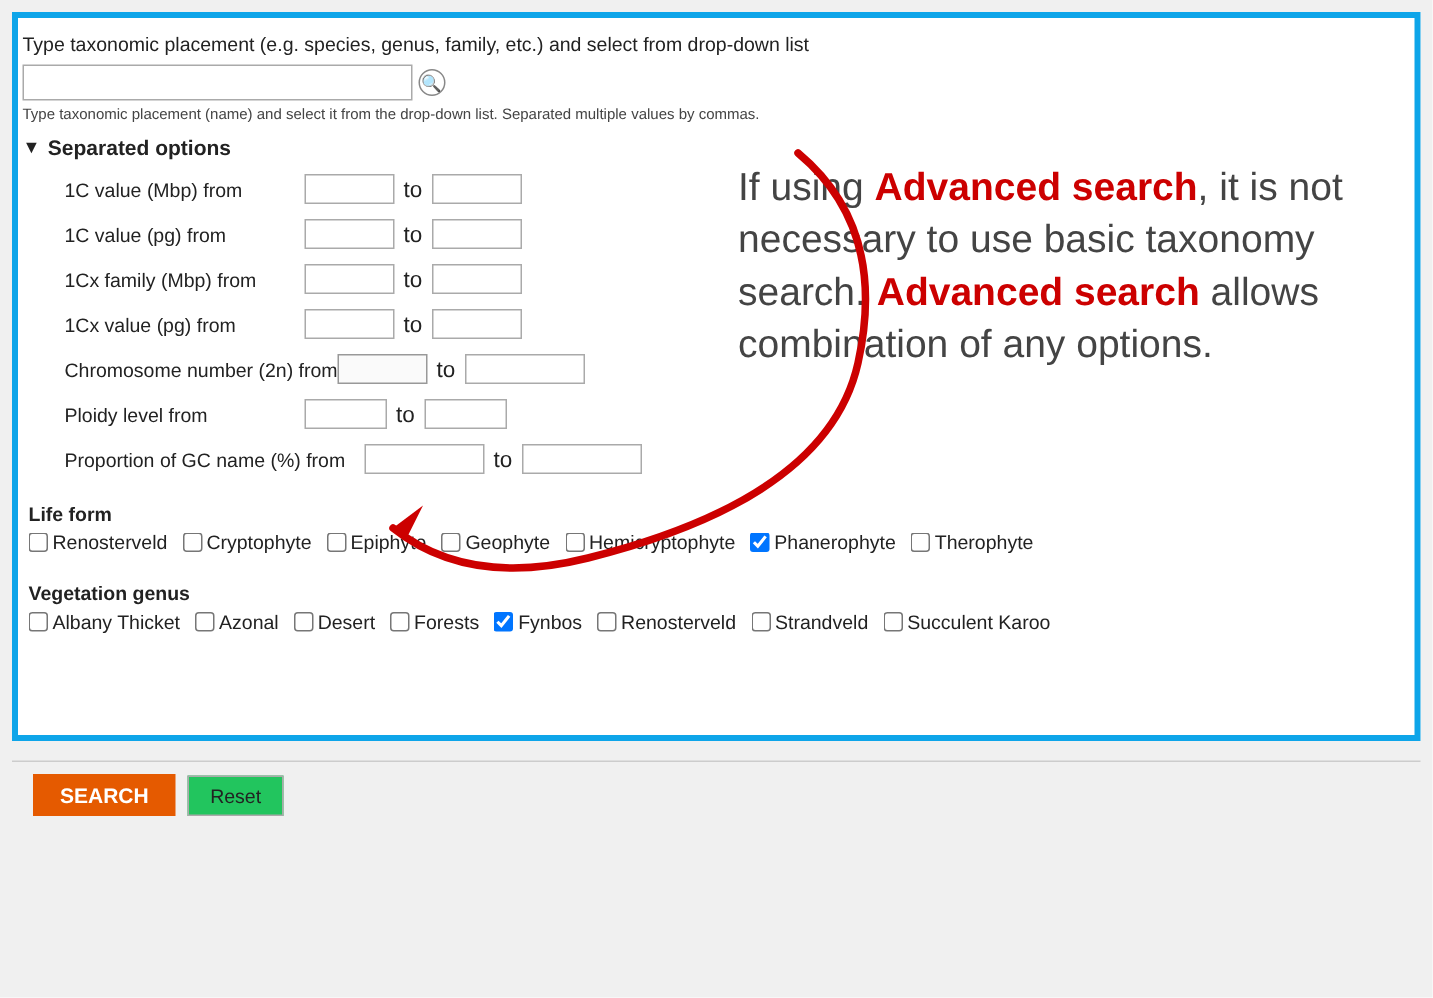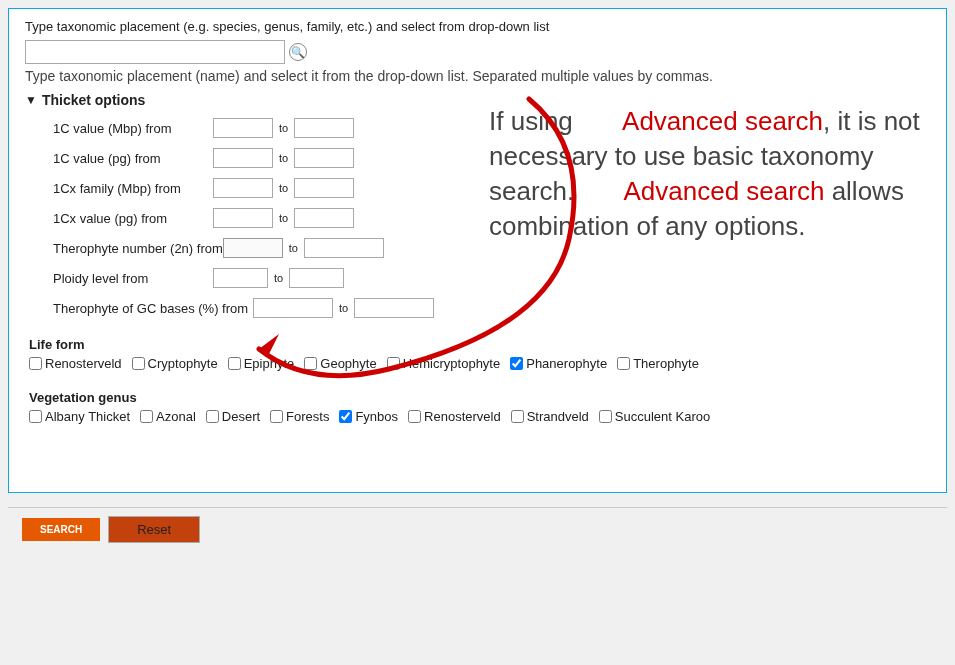--- a/index.html
+++ b/index.html
@@ -6,44 +6,44 @@
     body {
       font-family: Arial, sans-serif;
       font-size: 13px;
       background: #f0f0f0;
       width: 955px;
       min-height: 665px;
       overflow: hidden;
     }
     .main-container {
       background: #fff;
-      border: 1px solid #0ea5e9;
+      border: 4px solid #0ea5e9;
       margin: 8px;
-      padding: 10px 16px;
+      padding: 10px 3px;
       position: relative;
     }
     .taxonomy-label {
       font-size: 13px;
       color: #222;
       margin-bottom: 6px;
     }
     .taxonomy-input-row {
       display: flex;
       align-items: center;
       margin-bottom: 4px;
     }
     .taxonomy-input {
       width: 260px;
       height: 24px;
       border: 1px solid #aaa;
       padding: 2px 4px;
       font-size: 13px;
     }
     .taxonomy-hint {
-      font-size: 14px;
+      font-size: 10px;
       color: #444;
       margin-bottom: 8px;
     }
     .advanced-toggle {
       display: flex;
       align-items: center;
       cursor: pointer;
       font-size: 14px;
       font-weight: bold;
       color: #222;
@@ -71,21 +71,21 @@
     }
     .field-input {
       width: 60px;
       height: 20px;
       border: 1px solid #aaa;
       padding: 1px 3px;
       font-size: 12px;
     }
     .field-to {
       margin: 0 6px;
-      font-size: 11px;
+      font-size: 15px;
       color: #222;
     }
     .field-input-wide {
       width: 80px;
       height: 20px;
       border: 1px solid #aaa;
       padding: 1px 3px;
       font-size: 12px;
     }
     .field-input-chr {
@@ -118,48 +118,47 @@
       color: #222;
     }
     .checkbox-item input[type="checkbox"] {
       margin-right: 3px;
     }
     .search-btn {
       background: #e55a00;
       color: #fff;
       border: none;
       padding: 6px 18px;
-      font-size: 10px;
+      font-size: 14px;
       font-weight: bold;
       cursor: pointer;
       text-transform: uppercase;
     }
     .reset-btn {
-      background: #c2410c;
+      background: #22c55e;
       color: #222;
       border: 1px solid #aaa;
-      padding: 5px 28px;
+      padding: 5px 14px;
       font-size: 13px;
       cursor: pointer;
     }
     
     .annotation-box {
       position: absolute;
       top: 95px;
       left: 480px;
       width: 440px;
       font-size: 26px;
       line-height: 1.35;
       color: #444;
       pointer-events: none;
     }
     .annotation-box .bold-red {
       color: #cc0000;
-      font-weight: normal;
-      margin-left: 42px;
+      font-weight: bold;
     }
     
     .arrow-svg {
       position: absolute;
       top: 60px;
       left: 200px;
       width: 380px;
       height: 350px;
       pointer-events: none;
     }
@@ -189,21 +188,21 @@
 
     <div class="taxonomy-label">Type taxonomic placement (e.g. species, genus, family, etc.) and select from drop-down list</div>
     <div class="taxonomy-input-row">
       <input type="text" class="taxonomy-input" value="" style="">
       <span class="search-icon-circle">🔍</span>
     </div>
     <div class="taxonomy-hint">Type taxonomic placement (name) and select it from the drop-down list. Separated multiple values by commas.</div>
 
     <div class="advanced-toggle">
       <span class="triangle">▼</span>
-      <span>Thicket options</span>
+      <span>Separated options</span>
     </div>
 
     <div class="advanced-body">
 
       <div class="field-row">
         <span class="field-label">1C value (Mbp) from</span>
         <input type="text" class="field-input" value="" style="">
         <span class="field-to">to</span>
         <input type="text" class="field-input" value="" style="">
       </div>
@@ -223,35 +222,35 @@
       </div>
 
       <div class="field-row">
         <span class="field-label">1Cx value (pg) from</span>
         <input type="text" class="field-input" value="" style="">
         <span class="field-to">to</span>
         <input type="text" class="field-input" value="" style="">
       </div>
 
       <div class="field-row">
-        <span class="field-label">Therophyte number (2n) from</span>
+        <span class="field-label">Chromosome number (2n) from</span>
         <input type="text" class="field-input-chr" value="" style="">
         <span class="field-to">to</span>
         <input type="text" class="field-input-wide" value="" style="">
       </div>
 
       <div class="field-row">
         <span class="field-label">Ploidy level from</span>
         <input type="text" class="field-input-wide" value="" style="width: 55px;">
         <span class="field-to">to</span>
         <input type="text" class="field-input-wide" value="" style="width: 55px;">
       </div>
 
       <div class="field-row">
-        <span class="field-label" style="min-width:200px;">Therophyte of GC bases (%) from</span>
+        <span class="field-label" style="min-width:200px;">Proportion of GC name (%) from</span>
         <input type="text" class="field-input-wide" value="" style="width: 80px;">
         <span class="field-to">to</span>
         <input type="text" class="field-input-wide" value="" style="width: 80px;">
       </div>
 
       <div class="section-title">Life form</div>
       <div class="checkbox-row">
         <label class="checkbox-item">
           <input type="checkbox" style="">
           <span>Renosterveld</span>

